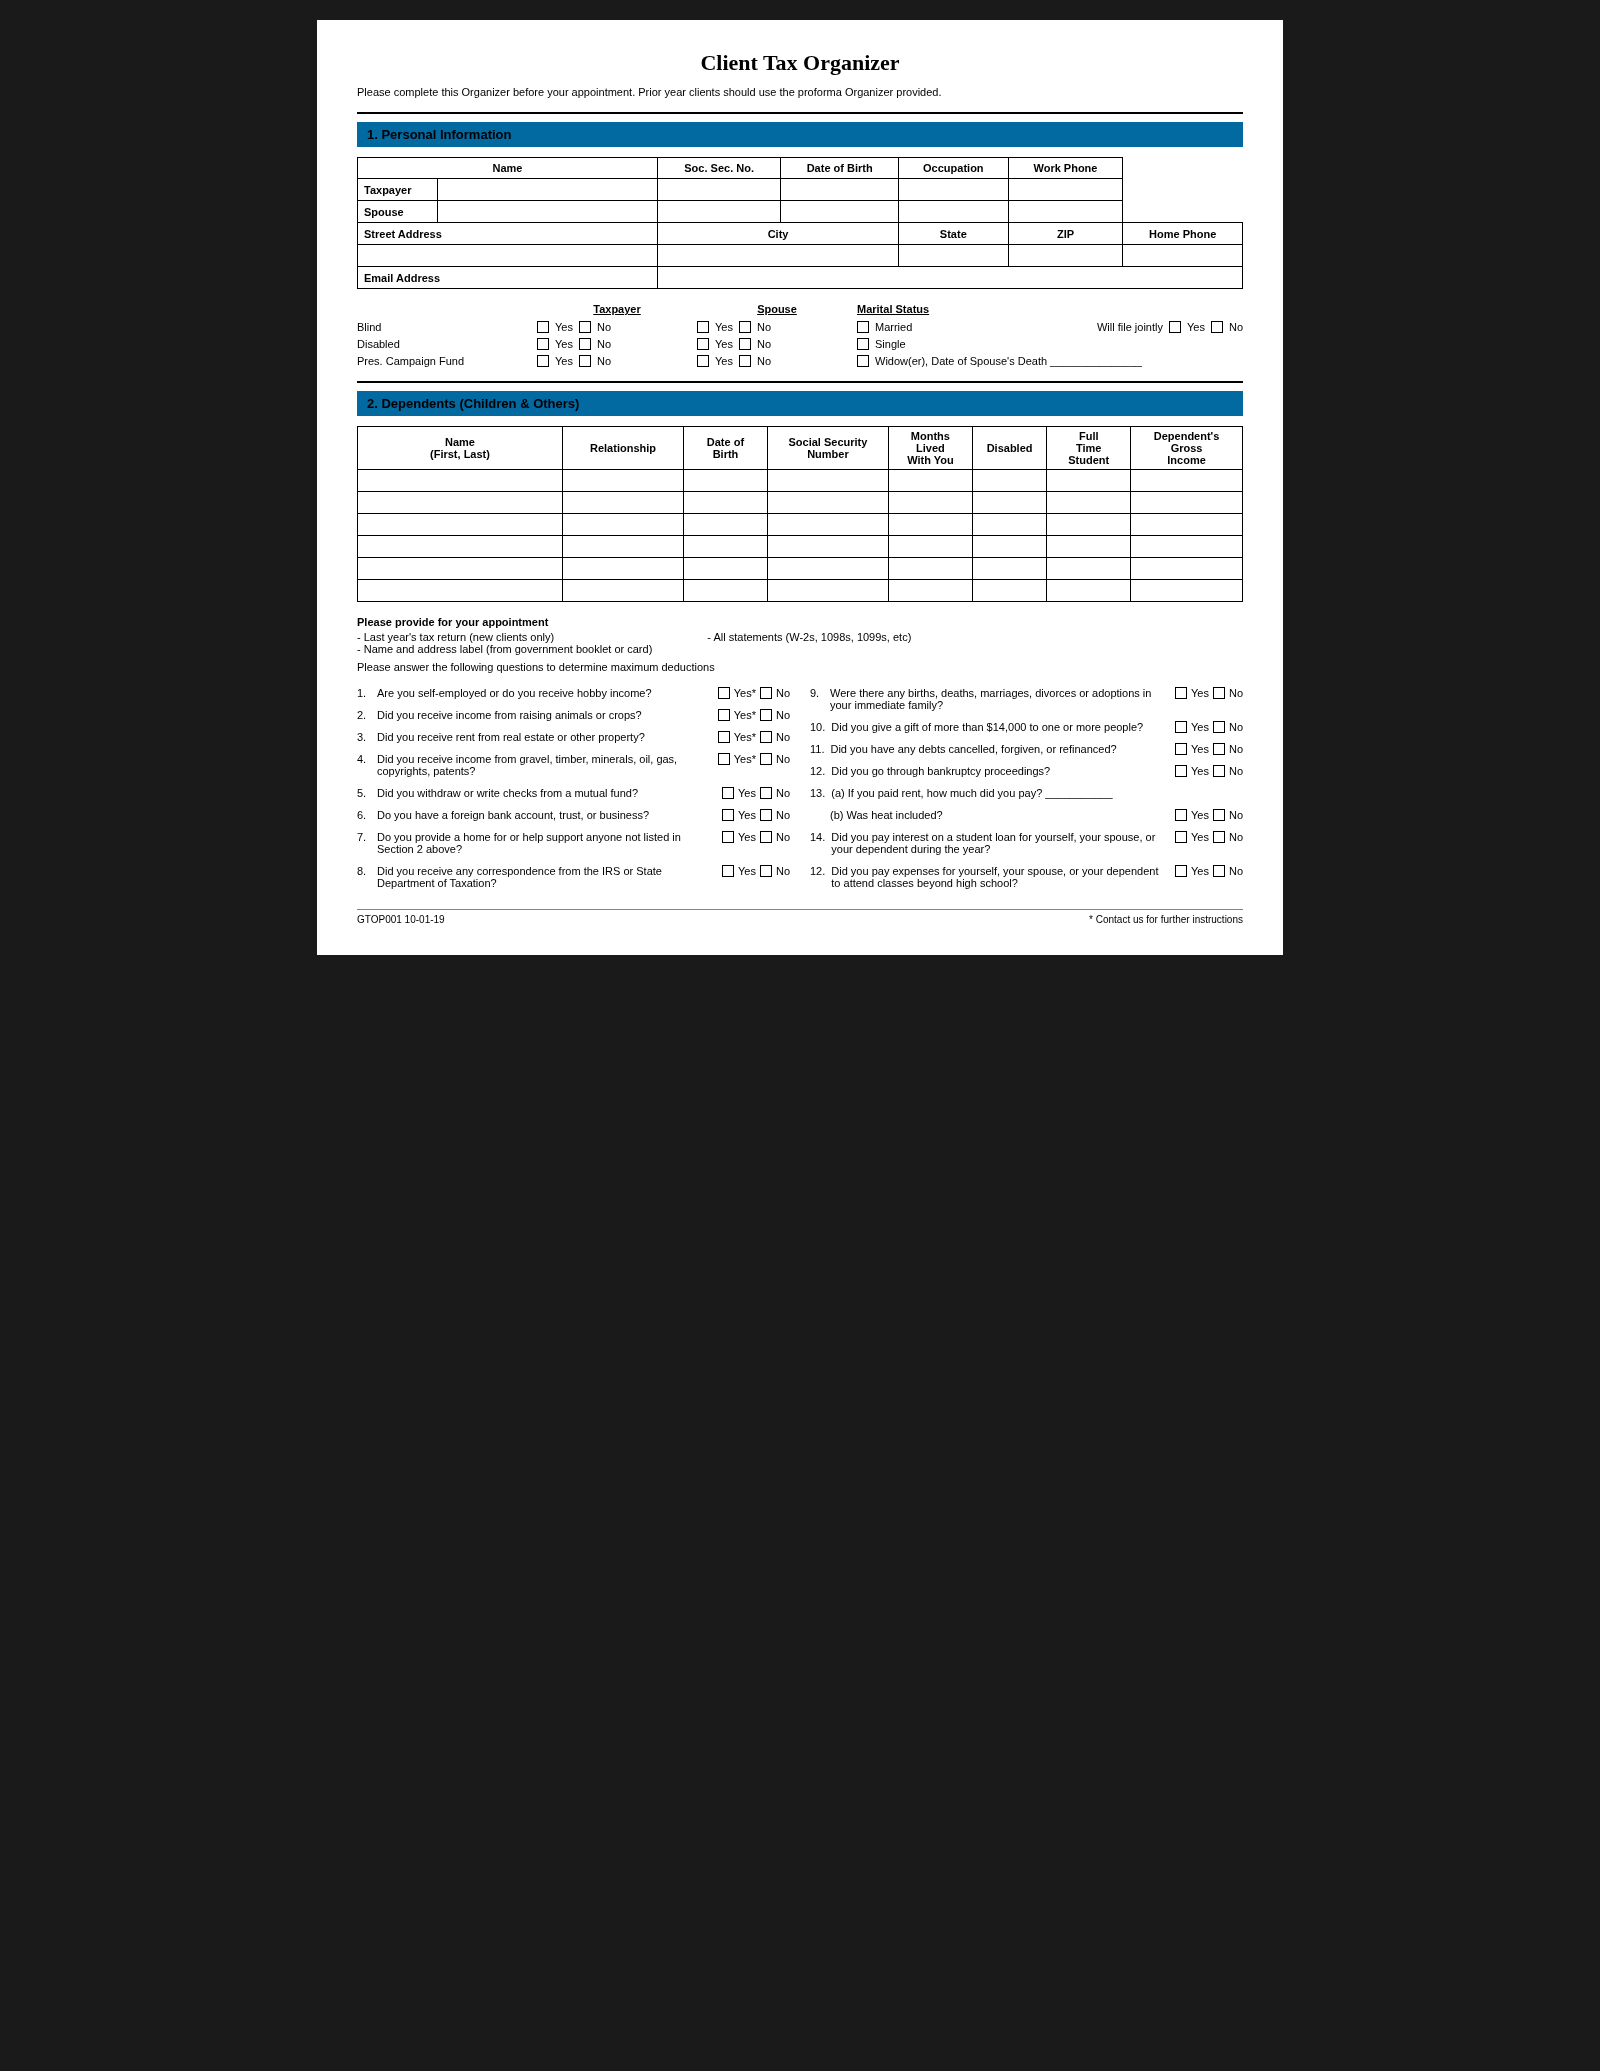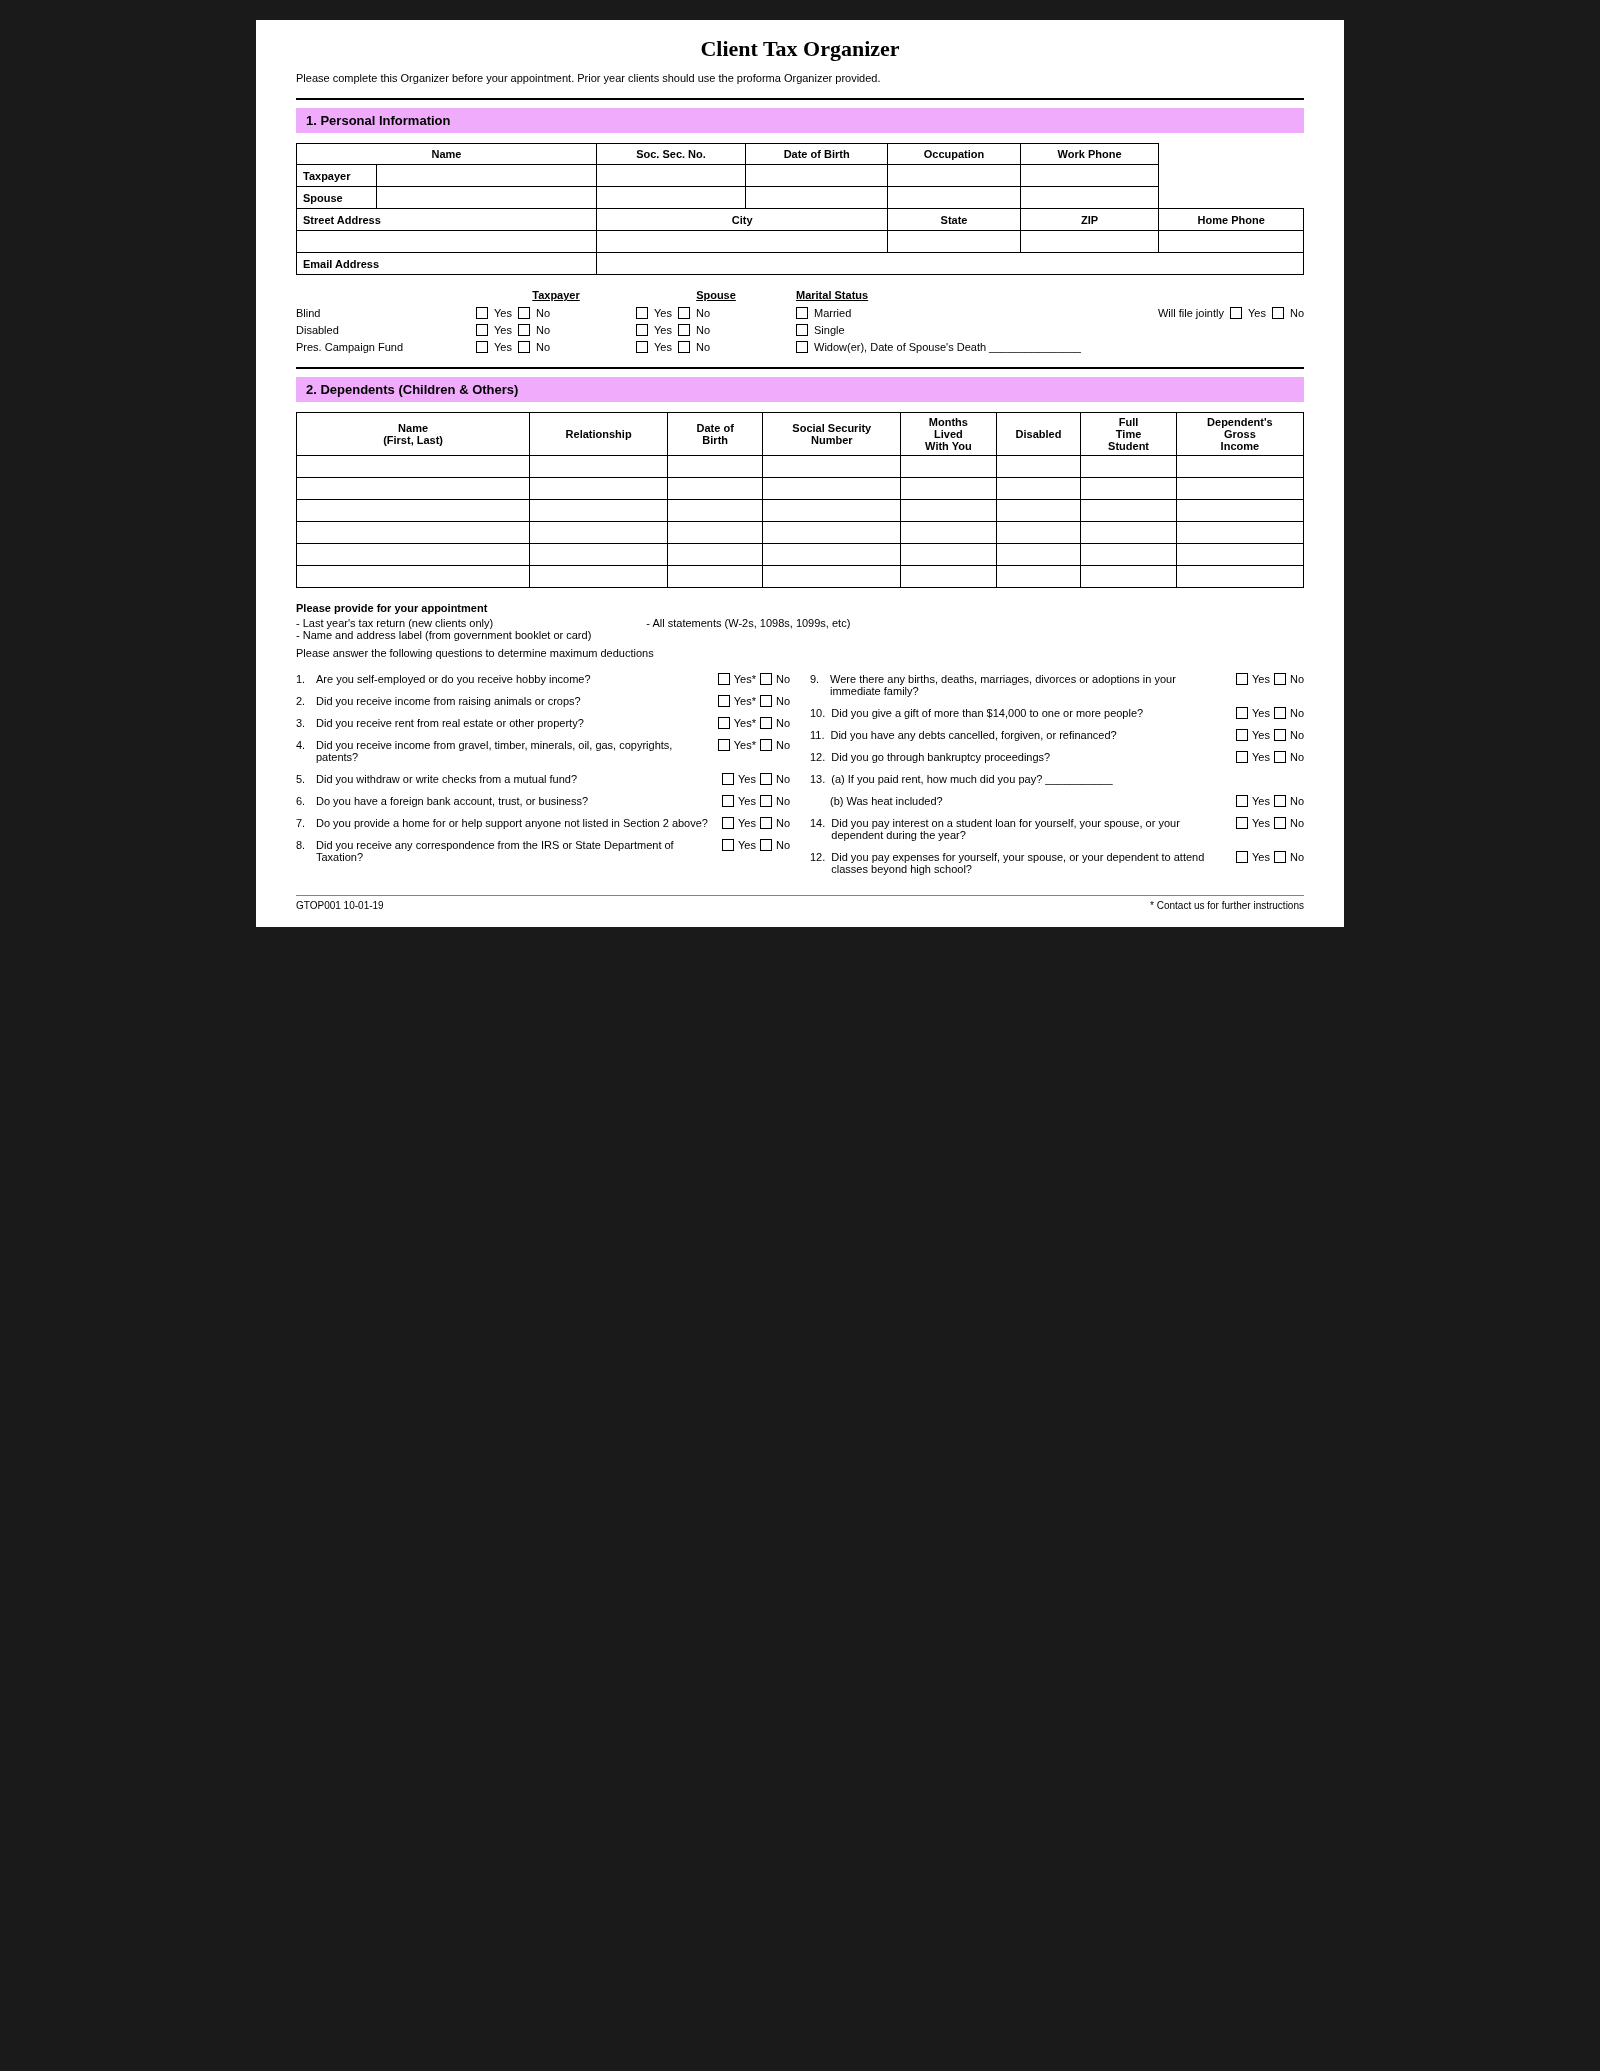--- a/index.html
+++ b/index.html
@@ -6,37 +6,37 @@
     body {
       background: #1a1a1a;
       font-family: Arial, Helvetica, sans-serif;
       font-size: 12px;
       display: flex;
       justify-content: center;
       padding: 20px;
     }
     .page {
       background: #fff;
-      width: 1088px;
-      padding: 16px 40px;
+      width: 966px;
+      padding: 30px 40px;
       position: relative;
     }
     .page-title {
       text-align: center;
       font-size: 22px;
       font-weight: bold;
       font-family: Georgia, serif;
       margin-bottom: 10px;
     }
     .intro-text {
       font-size: 11px;
       margin-bottom: 14px;
     }
     .section-header {
-      background: #f0abfc;
+      background: #0369a1;
       color: #000;
       font-weight: bold;
       font-size: 13px;
       padding: 5px 10px;
       margin-bottom: 10px;
     }
     
     .personal-table {
       width: 100%;
       border-collapse: collapse;

